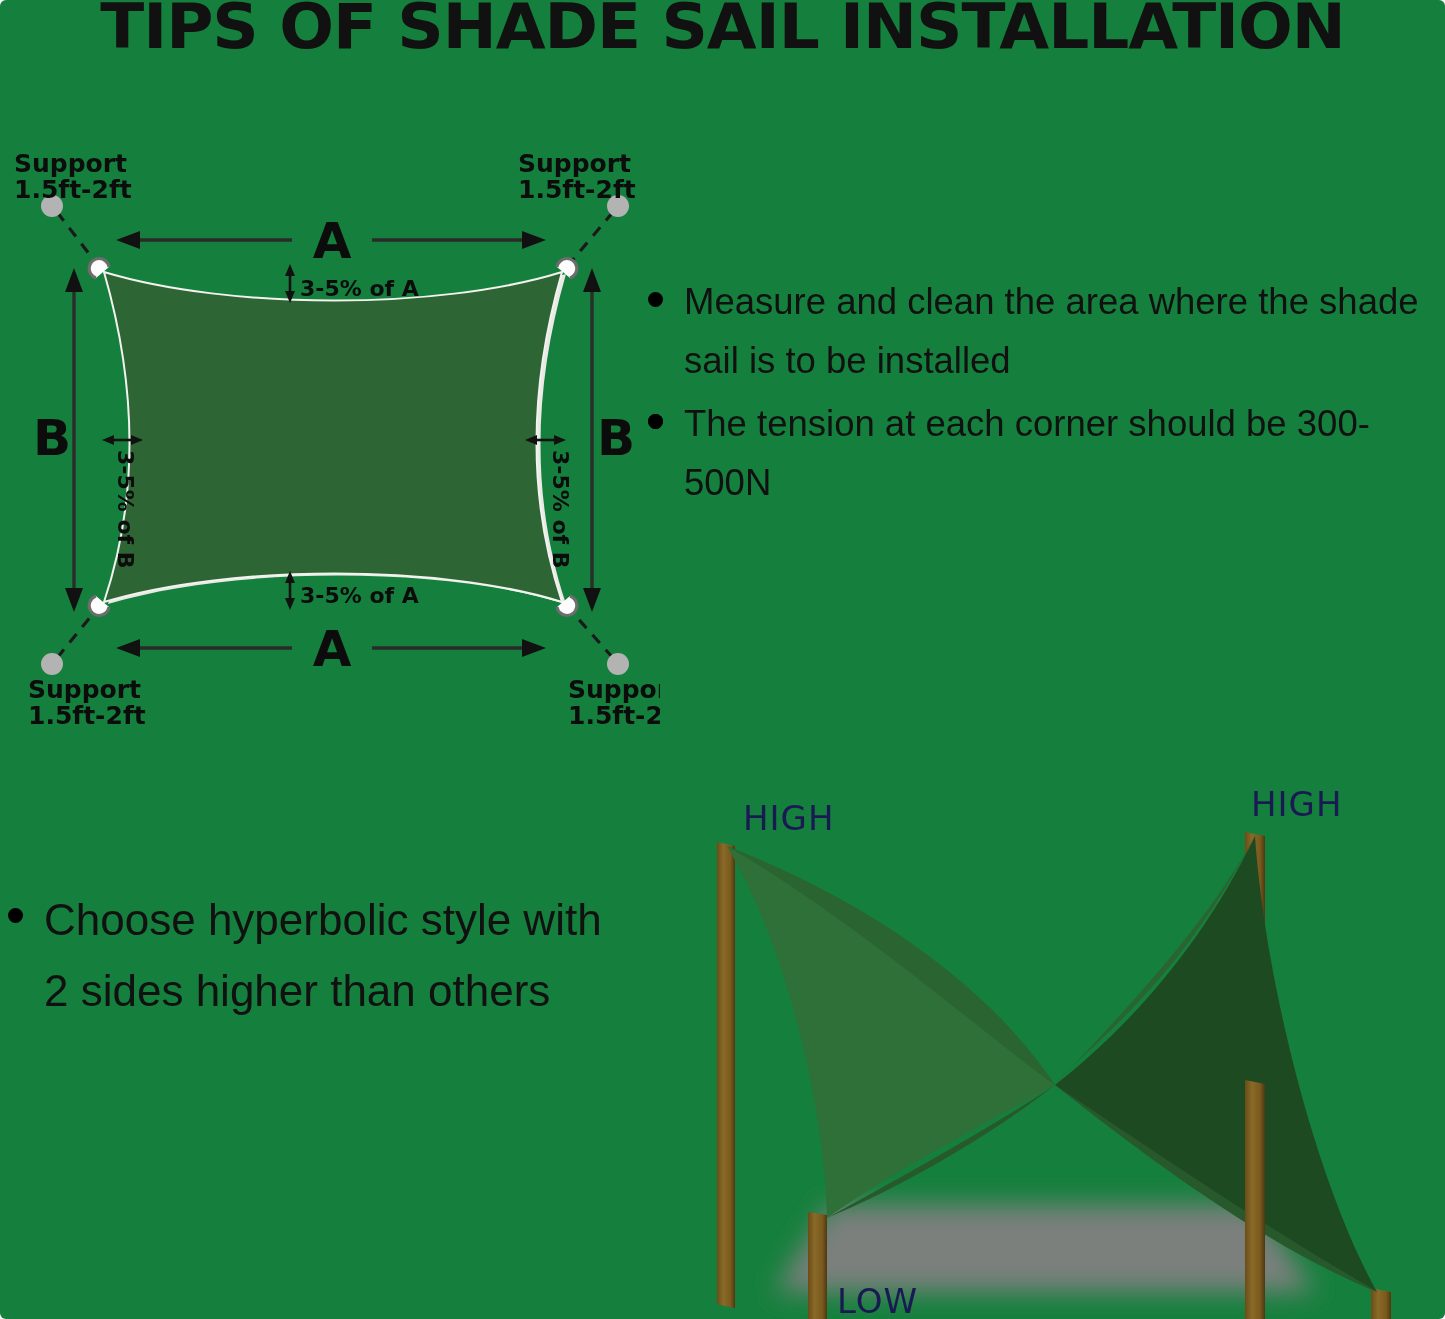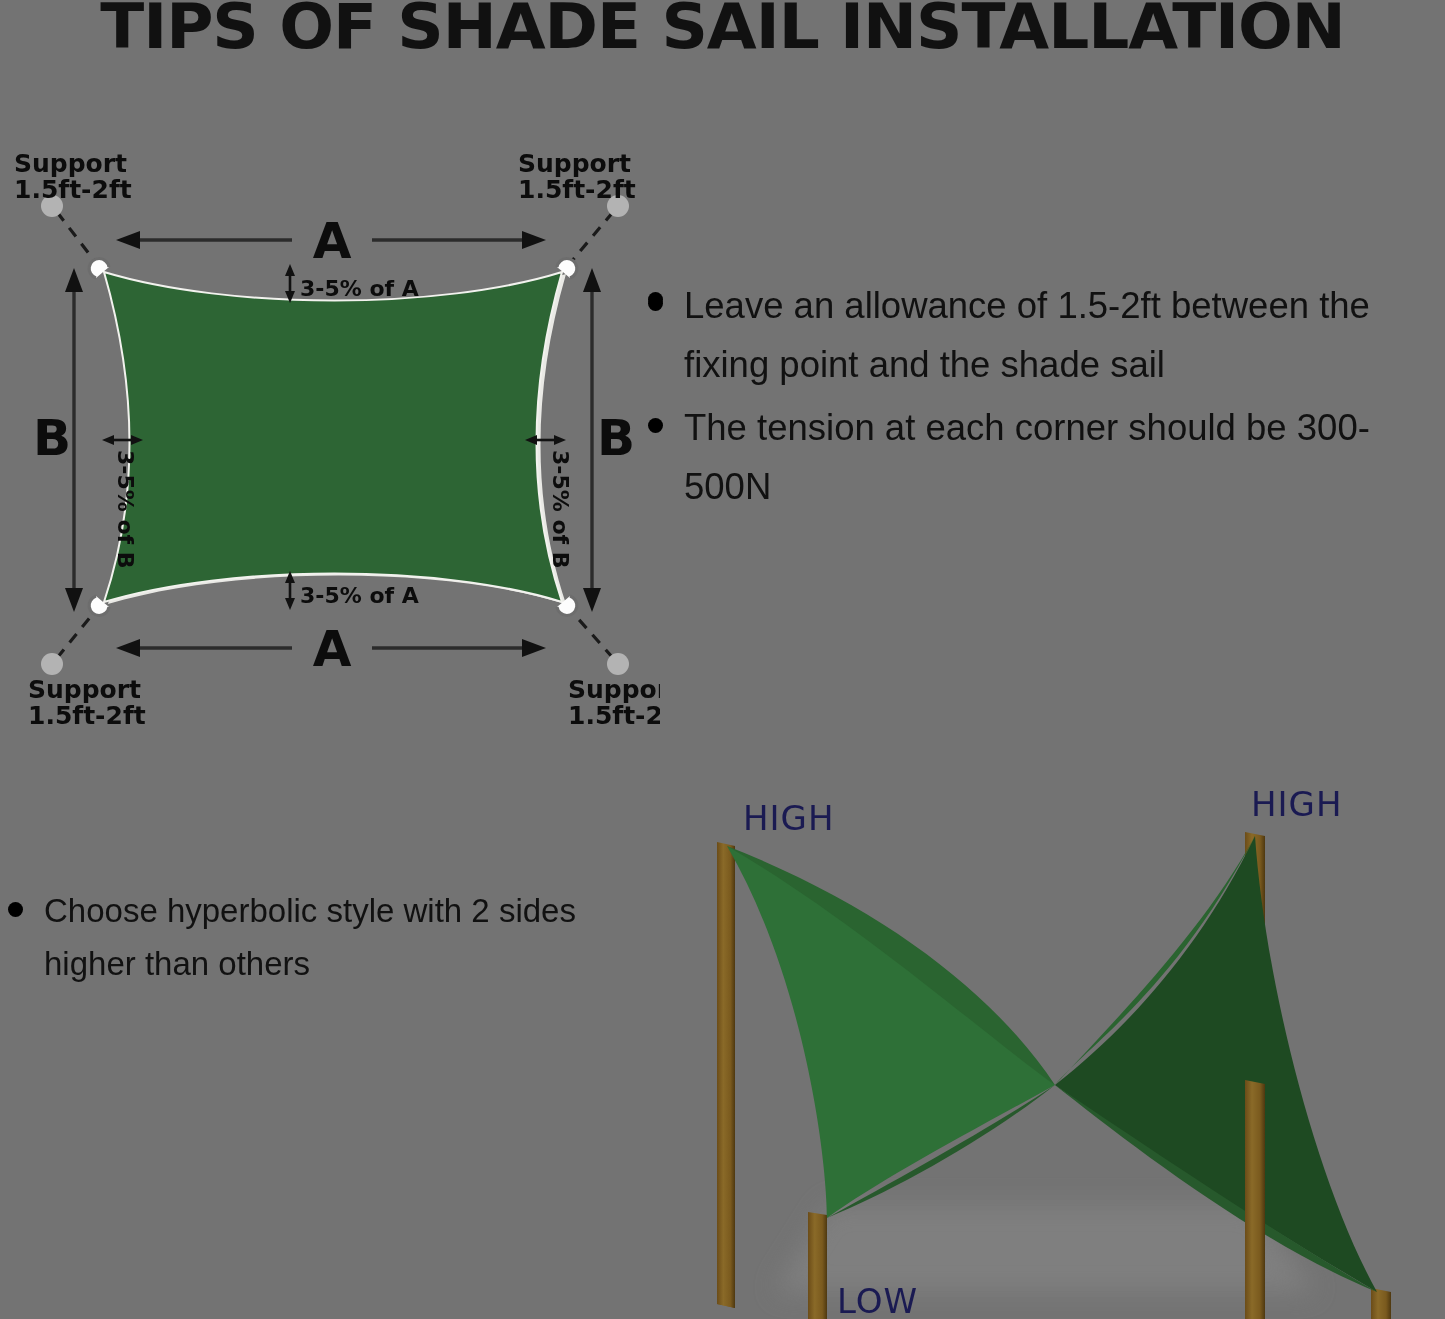--- a/index.html
+++ b/index.html
@@ -3,21 +3,21 @@
 <meta charset="utf-8">
 <style>
   html,body{margin:0;padding:0;background:#ffffff;}
   body{
     width:1445px;height:1319px;
     font-family:"Liberation Sans", sans-serif;
     color:#111;
     position:relative;
     overflow:hidden;
   }
-  .page{position:relative;width:1445px;height:1319px;background:#737373;}
+  .page{position:relative;width:1445px;height:1319px;background:#15803d;border-radius:6px;}
 
   
   .title{
     position:absolute;left:0;top:-6px;width:1445px;
     text-align:center;
     font-family:"DejaVu Sans","Liberation Sans",sans-serif;
     font-weight:700;
     font-size:62px;
     letter-spacing:-1px;
     transform:scaleX(1.04);
@@ -41,21 +41,21 @@
     position:absolute;left:8px;top:0.52em;
     width:15px;height:15px;border-radius:50%;
     background:#000;
   }
   #tips-right{
     position:absolute;left:640px;top:272px;width:812px;
     font-size:36.5px;line-height:1.62;
   }
   #tips-left{
     position:absolute;left:0px;top:884px;width:625px;
-    font-size:33px;line-height:1.62;
+    font-size:44px;line-height:1.62;
   }
   #tips-right li .dot{top:0.55em;}
   #tips-left li .dot{top:0.55em;}
 </style>
 </head>
 <body>
 
 <div class="page">
 
   <div class="title">TIPS OF SHADE SAIL INSTALLATION</div>
@@ -162,24 +162,24 @@
       <text x="28" y="574">1.5ft-2ft</text>
 
       <text x="568" y="548">Support</text>
       <text x="568" y="574">1.5ft-2ft</text>
     </g>
   </svg>
 
   <ul id="tips-right" class="bullets">
     <li>
       <span class="dot"></span>
-    </li>
-    <li>
-      <span class="dot"></span>
-      <span>Leave an allowance of 1.5-2ft between the fixing point and the shade sail</span>
+      <span>Measure and clean the area where the shade sail is to be installed</span>
+    </li>
+    <li>
+      <span class="dot"></span>
     </li>
     <li>
       <span class="dot"></span>
       <span>The tension at each corner should be 300-500N</span>
     </li>
   </ul>
 
   <ul id="tips-left" class="bullets">
     <li>
       <span class="dot"></span>

